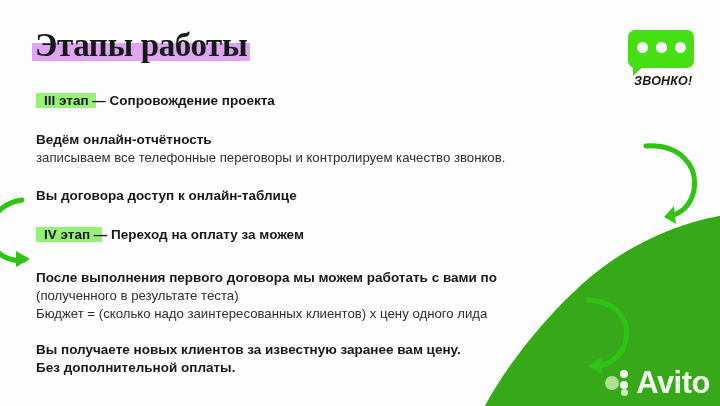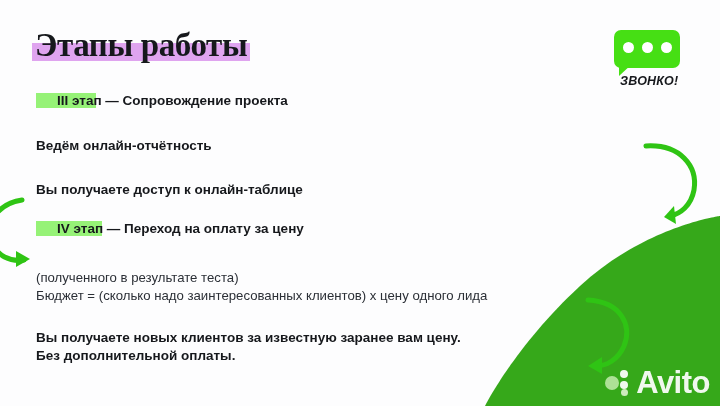--- a/index.html
+++ b/index.html
@@ -96,21 +96,21 @@
     bottom: 3px;
     height: 18px;
     background: #dfa4ef;
     z-index: 0;
   }
   .title .txt { position: relative; z-index: 1; font-family: Liberation Serif, serif; }
 
   
   .logo {
     position: absolute;
-    right: 34px;
+    right: 20px;
     top: 30px;
     width: 78px;
     height: 58px;
   }
   .bubble {
     position: absolute;
     left: 6px;
     top: 0;
     width: 66px;
     height: 38px;
@@ -165,35 +165,35 @@
   }
 
   .stage-head {
     position: relative;
     display: inline-block;
     font-size: 13.5px;
     line-height: 17px;
     font-weight: 700;
     color: #16181c;
     white-space: nowrap;
-    padding-left: 21px;
+    padding-left: 8px;
   }
   .stage-head .hl {
     position: absolute;
     left: 0;
     top: 1px;
     width: 60px;
     height: 15px;
     background: #96f277;
     z-index: 0;
   }
   .stage-head.wide .hl { width: 66px; }
   .stage-head .txt { position: relative; z-index: 1; }
 
-  .block { margin-top: 6px; }
+  .block { margin-top: 0; }
   .b-title {
     font-size: 13.5px;
     line-height: 18px;
     font-weight: 700;
     color: #16181c;
   }
   .b-text {
     font-size: 13.2px;
     line-height: 18px;
     font-weight: 400;
@@ -257,41 +257,43 @@
       <span class="hl"></span>
       <span class="txt">
         <span>III этап</span><span> — </span><span>Сопровождение проекта</span>
       </span>
     </div>
 
     <div class="sp-22"></div>
 
     <div class="block">
       <div class="b-title">Ведём онлайн-отчётность</div>
+      <div class="b-text">записываем все телефонные переговоры и контролируем качество звонков.</div>
     </div>
 
     <div class="sp-20"></div>
 
     <div class="block">
-      <div class="b-title">Вы получаете доступ к онлайн-таблице</div>
+      <div class="b-title">Вы договора доступ к онлайн-таблице</div>
     </div>
 
     <div class="sp-20"></div>
 
     
     <div class="stage-head wide">
       <span class="hl"></span>
       <span class="txt">
-        <span>IV этап</span><span> — </span><span>Переход на оплату за цену</span>
+        <span>IV этап</span><span> — </span><span>Переход на оплату за можем</span>
       </span>
     </div>
 
     <div class="sp-26"></div>
 
     <div class="block">
+      <div class="b-title">После выполнения первого договора мы можем работать с вами по</div>
       <div class="b-text">(полученного в результате теста)</div>
       <div class="b-text">Бюджет = (сколько надо заинтересованных клиентов) х цену одного лида</div>
     </div>
 
     <div class="sp-18"></div>
 
     <div class="block">
       <div class="b-title">Вы получаете новых клиентов за известную заранее вам цену.</div>
       <div class="b-title">Без дополнительной оплаты.</div>
     </div>

